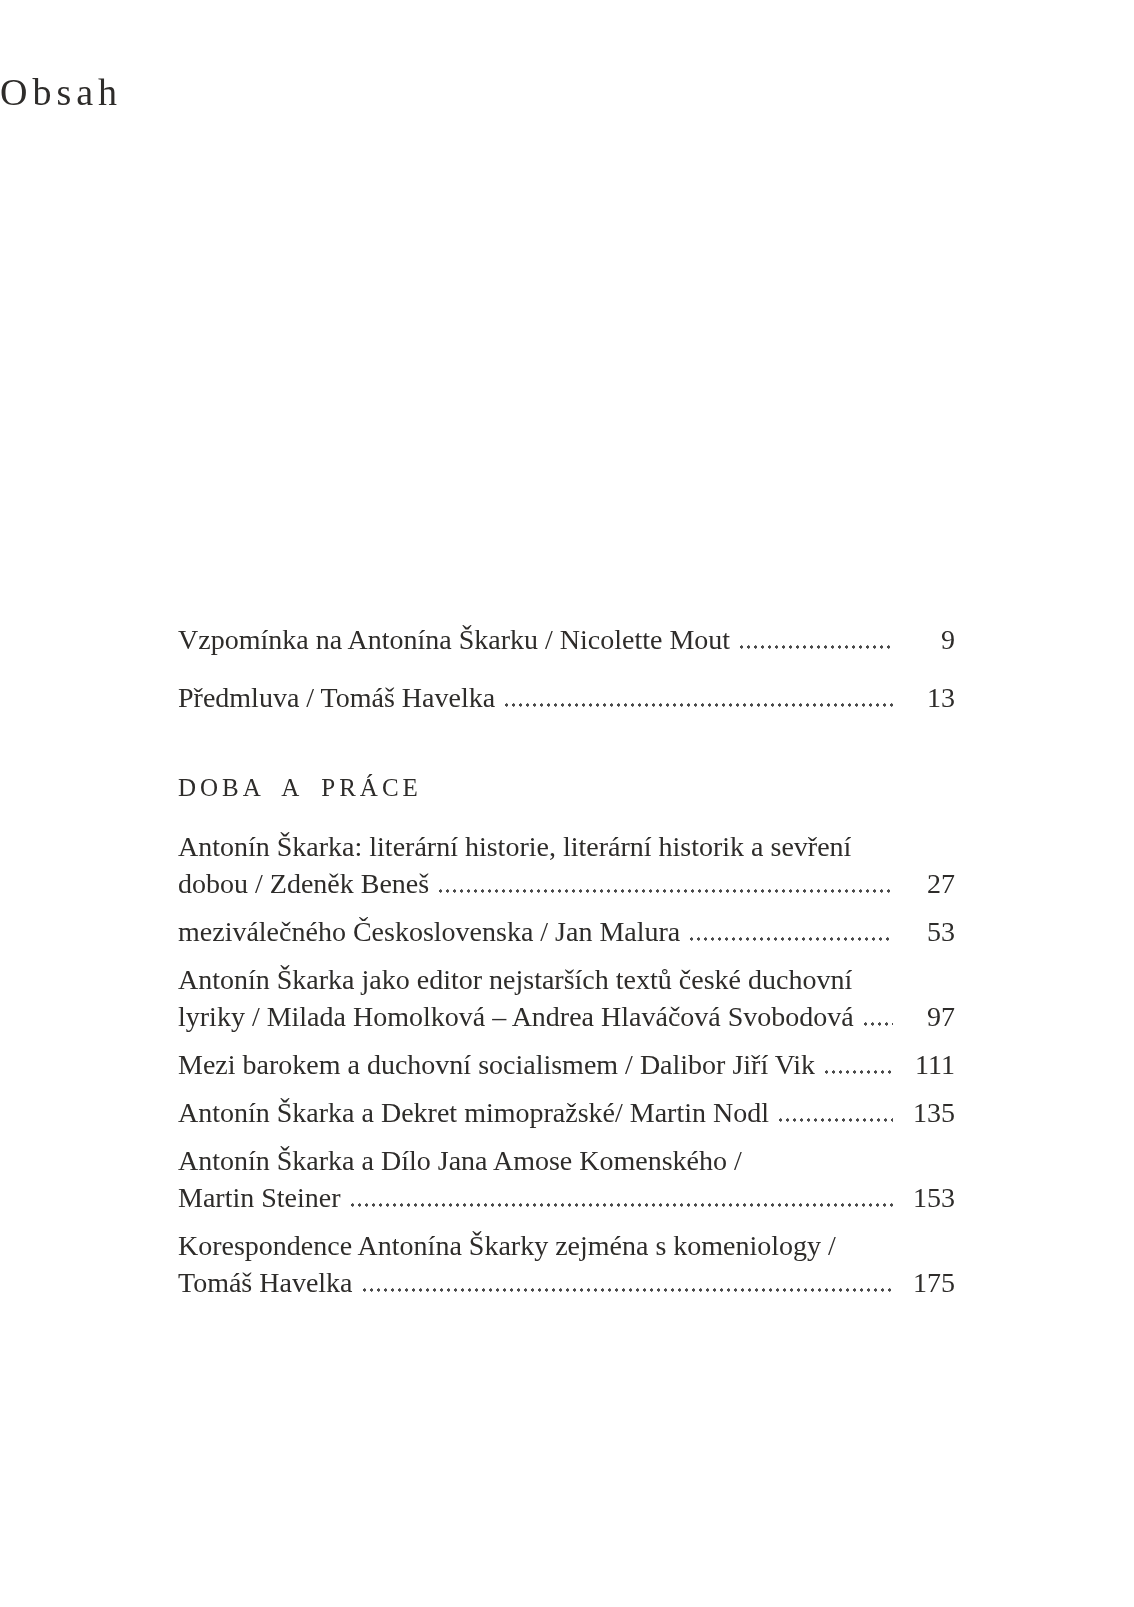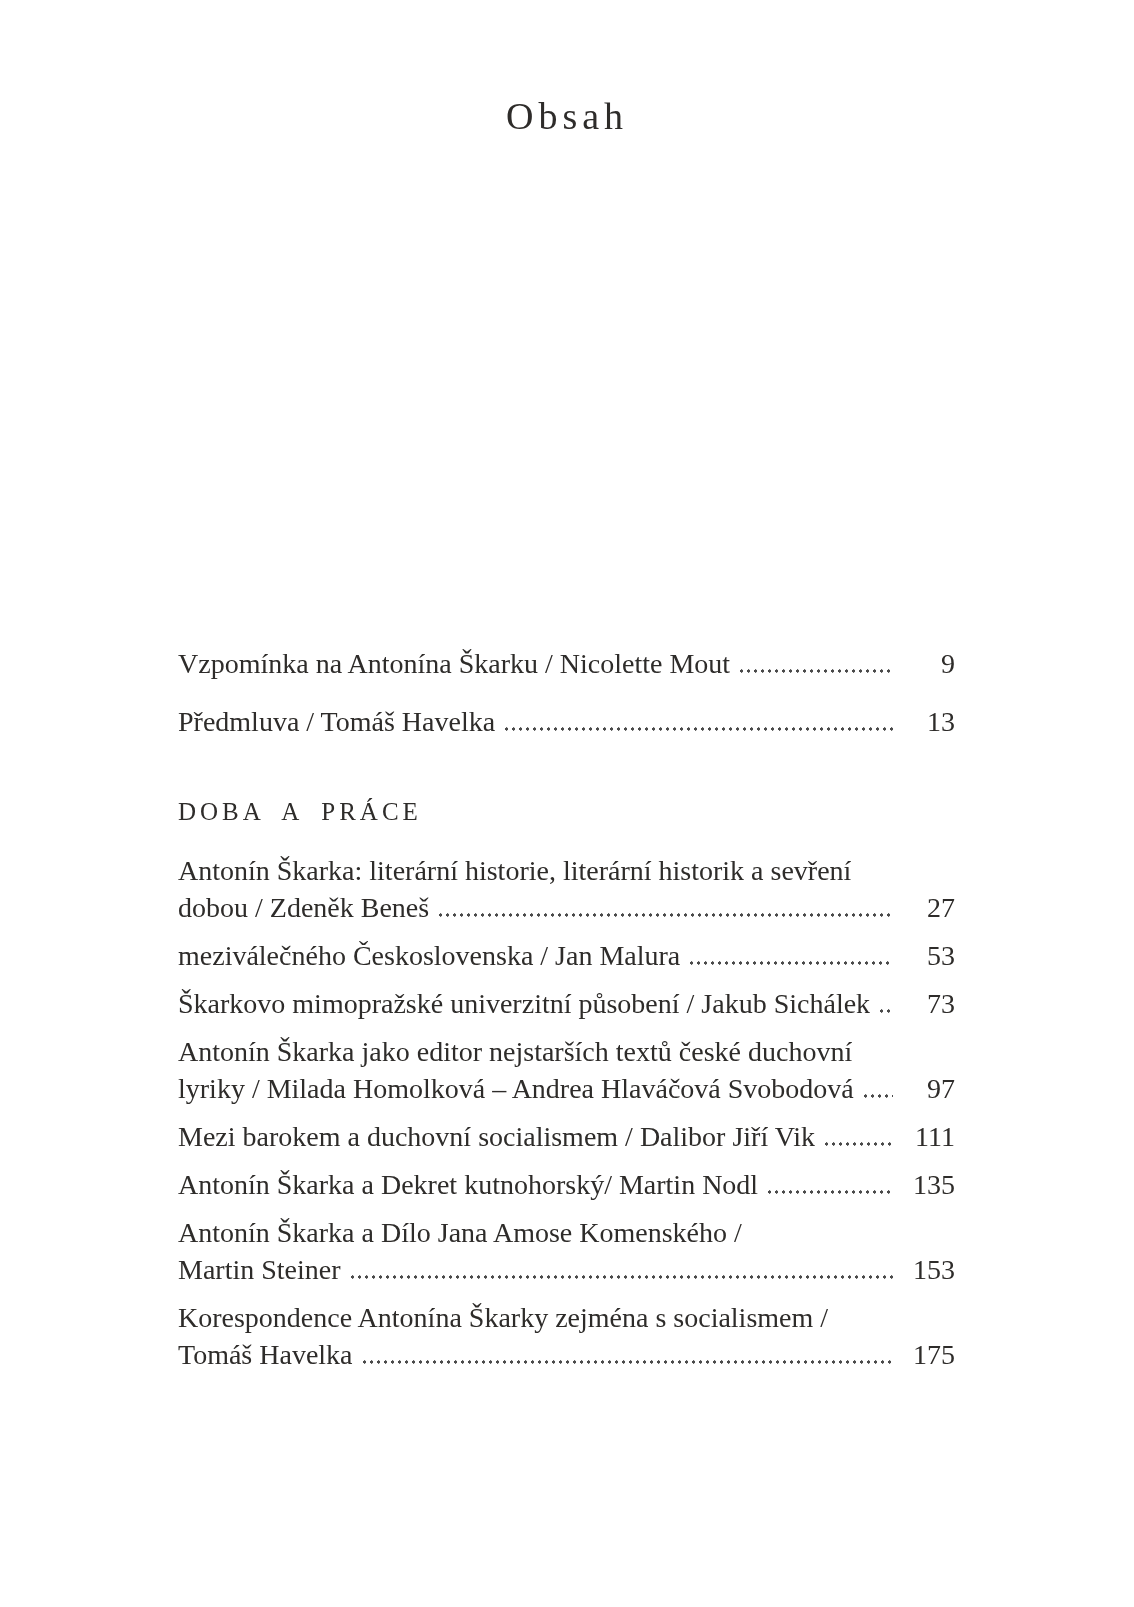--- a/index.html
+++ b/index.html
@@ -11,22 +11,21 @@
     position: relative;
     width: 1134px;
     height: 1607px;
     margin: 0 auto;
     background: #ffffff;
     font-family: "Liberation Serif", "DejaVu Serif", serif;
     color: #2e2c2a;
     overflow: hidden;
   }
   .title {
-    padding-top: 94px;
-    text-align: center;
+    padding-top: 70px;
     font-size: 38px;
     line-height: 1.2;
     letter-spacing: 5px;
     font-weight: 400;
   }
   .content {
     margin: 0 179px 0 178px;
   }
   .front-list {
     margin-top: 505px;
@@ -118,58 +117,51 @@
           </div>
         </div>
         <div class="entry">
           <div class="line last">
             <span class="line-text">meziválečného Československa / Jan Malura</span>
             <span class="dots"></span>
             <span class="pagenum">53</span>
           </div>
         </div>
         <div class="entry">
-          <div class="line last">
-            <span class="line-text">Škarkovo mimopražské univerzitní působení / Jakub Sichálek</span>
-            <span class="dots"></span>
-            <span class="pagenum">73</span>
-          </div>
-        </div>
-        <div class="entry">
           <div class="line">Antonín Škarka jako editor nejstarších textů české duchovní</div>
           <div class="line last">
             <span class="line-text">lyriky / Milada Homolková – Andrea Hlaváčová Svobodová</span>
             <span class="dots"></span>
             <span class="pagenum">97</span>
           </div>
         </div>
         <div class="entry">
           <div class="line last">
             <span class="line-text">Mezi barokem a duchovní socialismem / Dalibor Jiří Vik</span>
             <span class="dots"></span>
             <span class="pagenum">111</span>
           </div>
         </div>
         <div class="entry">
           <div class="line last">
-            <span class="line-text">Antonín Škarka a Dekret kutnohorský/ Martin Nodl</span>
+            <span class="line-text">Antonín Škarka a Dekret mimopražské/ Martin Nodl</span>
             <span class="dots"></span>
             <span class="pagenum">135</span>
           </div>
         </div>
         <div class="entry">
           <div class="line">Antonín Škarka a Dílo Jana Amose Komenského /</div>
           <div class="line last">
             <span class="line-text">Martin Steiner</span>
             <span class="dots"></span>
             <span class="pagenum">153</span>
           </div>
         </div>
         <div class="entry">
-          <div class="line">Korespondence Antonína Škarky zejména s socialismem /</div>
+          <div class="line">Korespondence Antonína Škarky zejména s komeniology /</div>
           <div class="line last">
             <span class="line-text">Tomáš Havelka</span>
             <span class="dots"></span>
             <span class="pagenum">175</span>
           </div>
         </div>
       </div>
   </div>
 </div>
 

